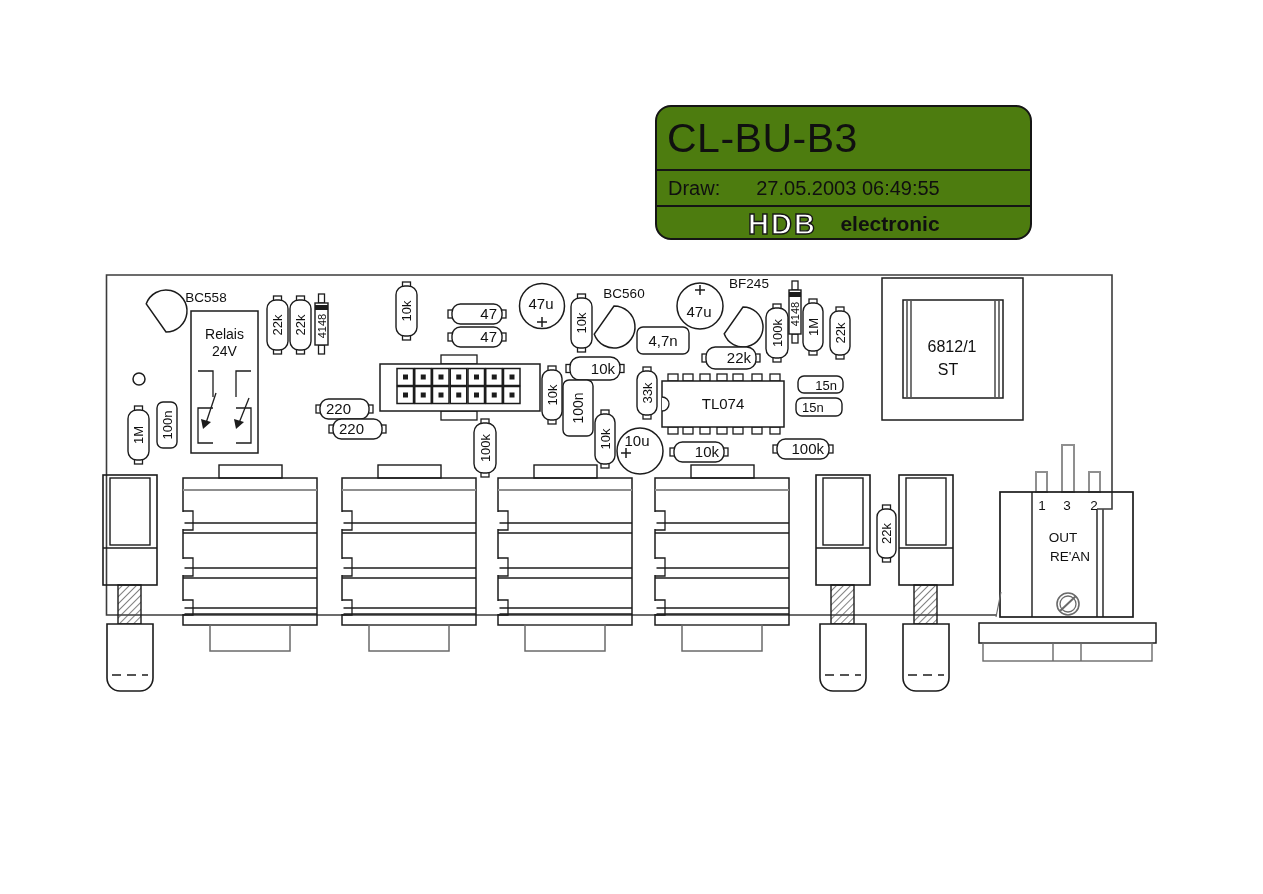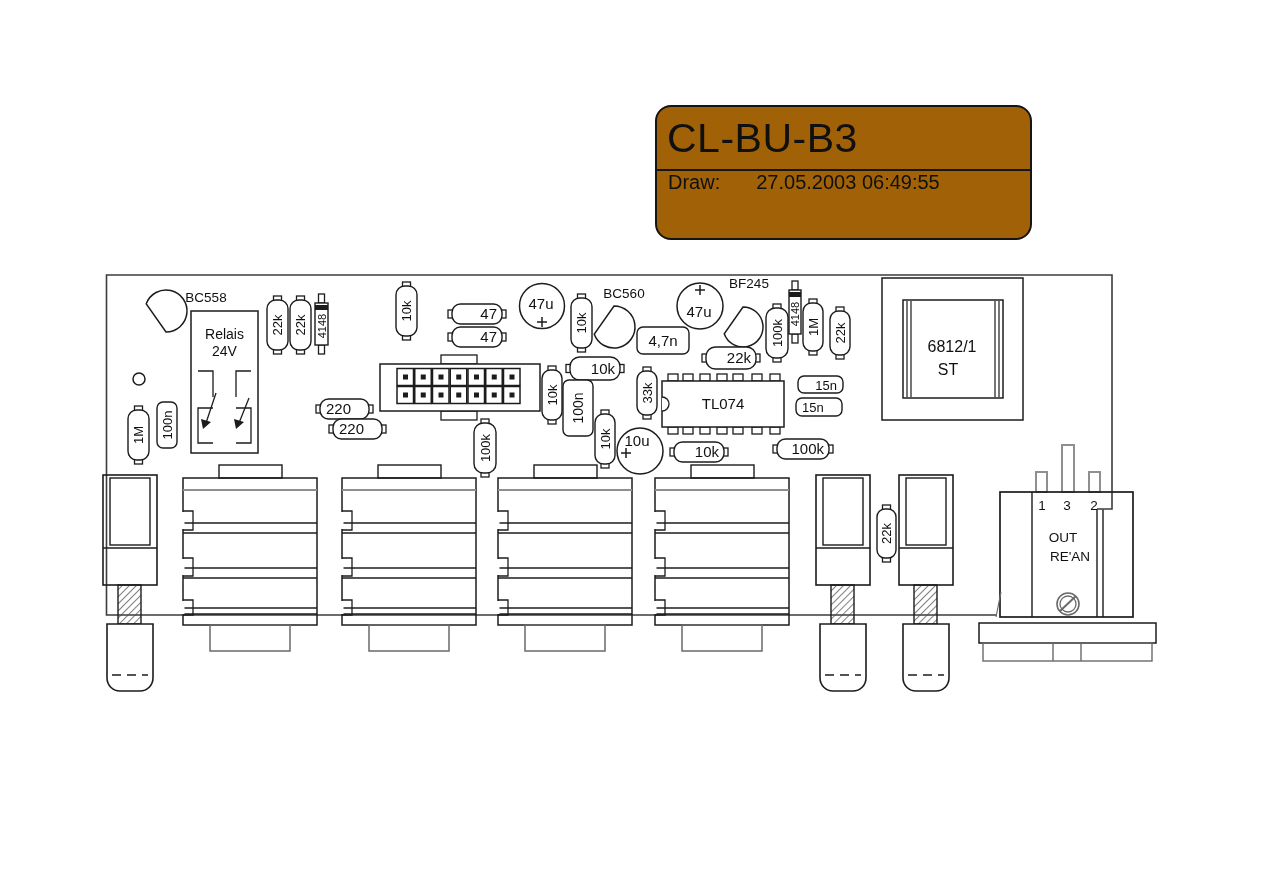--- a/index.html
+++ b/index.html
@@ -1,24 +1,24 @@
 <!DOCTYPE html>
 <html><head>
 <meta charset="utf-8">
 <style>
   html,body{margin:0;padding:0;background:#ffffff;}
   .stage{position:relative;width:1263px;height:894px;background:#ffffff;overflow:hidden;
          font-family:"Liberation Sans",sans-serif;color:#101010;}
   svg text{font-family:"Liberation Sans",sans-serif;}
   .tb{position:absolute;left:655px;top:105px;width:377px;height:135px;box-sizing:border-box;
-      border:2px solid #151515;border-radius:16px;background:#a16207;overflow:hidden;}
+      border:2px solid #151515;border-radius:16px;background:#4d7c0f;overflow:hidden;}
   .tb-r1{height:62px;box-sizing:border-box;display:flex;align-items:center;padding-left:10px;
          font-size:41px;letter-spacing:0.5px;}
   .tb-r2{height:36px;box-sizing:border-box;border-top:2px solid #151515;display:flex;
-         align-items:flex-start;font-size:20px;padding-left:11px;gap:36px;}
+         align-items:center;font-size:20px;padding-left:11px;gap:36px;}
   .tb-r3{height:35px;box-sizing:border-box;border-top:2px solid #151515;display:flex;
          align-items:center;justify-content:center;gap:7px;}
   .brand-suffix{font-size:21px;font-weight:bold;}
 </style>
 </head>
 <body>
 
 <div class="stage">
   <svg id="drawing" width="1263" height="894" viewBox="0 0 1263 894">
     <defs>
@@ -409,14 +409,20 @@
         <path d="M1053,643 V661 M1081,643 V661" stroke="#6a6a6a" stroke-width="1.4" fill="none"></path>
       </g>
     </svg>
 
   <div class="tb">
     <div class="tb-r1">CL-BU-B3</div>
     <div class="tb-r2">
       <span>Draw:</span>
       <span>27.05.2003 06:49:55</span>
     </div>
+    <div class="tb-r3">
+      <svg width="86" height="30" viewBox="0 0 86 30">
+        <text x="1" y="25" font-size="29" font-weight="bold" letter-spacing="2" fill="#ffffff" stroke="#151515" stroke-width="1.4">HDB</text>
+      </svg>
+      <span class="brand-suffix">electronic</span>
+    </div>
   </div>
 </div>
 
 </body></html>

